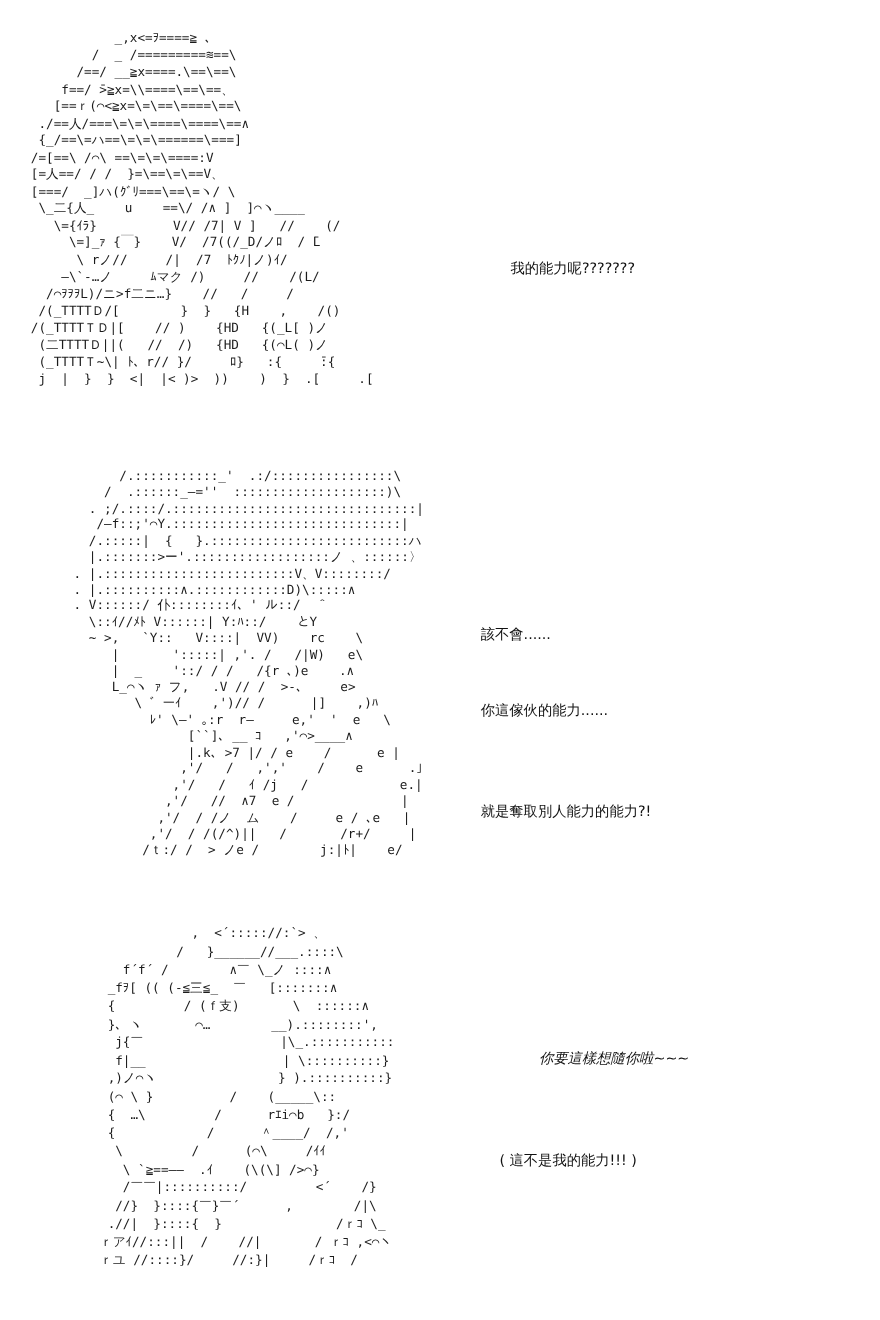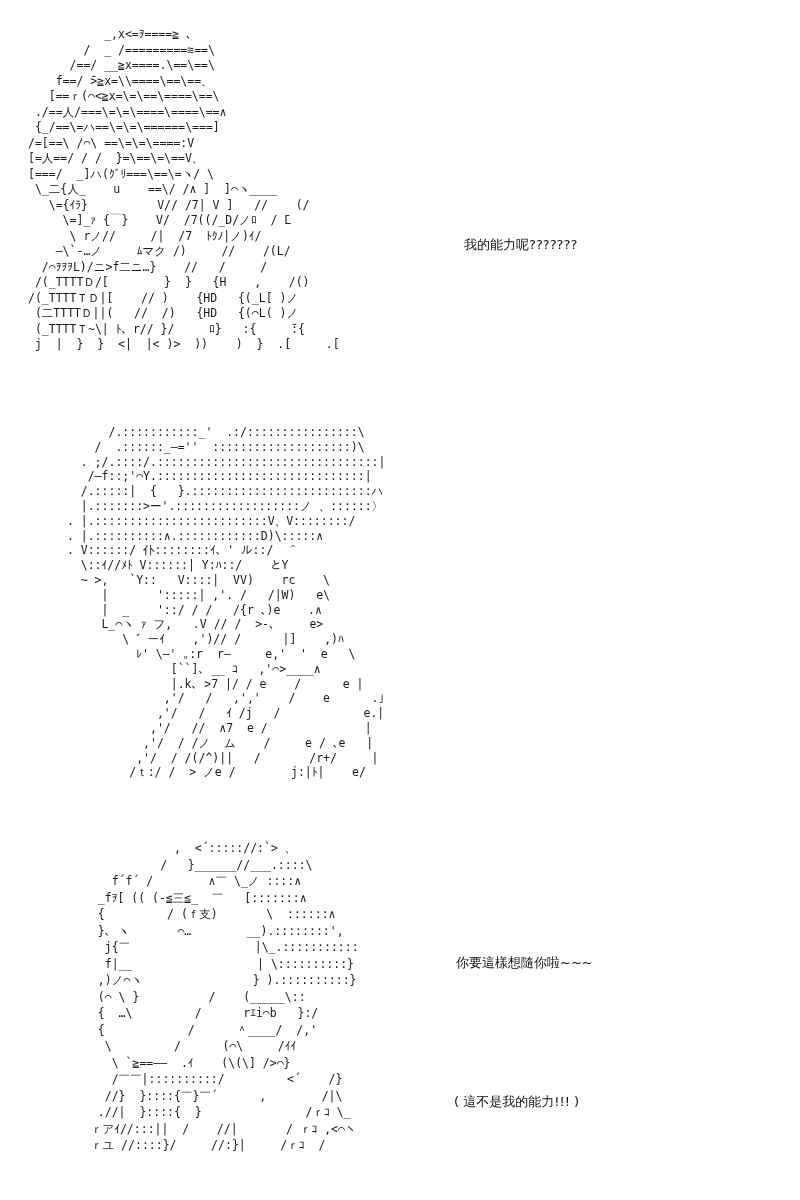--- a/index.html
+++ b/index.html
@@ -17,22 +17,22 @@
   #panel2{left:60px;top:425px;font-size:11.5px;line-height:14.8px;}
   #panel3{left:84px;top:840px;font-size:11.5px;line-height:16.5px;}
   .dialogue{
     position:absolute;font-size:13px;line-height:23px;color:#111111;
     font-family:"DejaVu Sans",sans-serif;white-space:pre;
   }
   #dialogue1{left:464px;top:187px;}
   #dialogue2{left:437px;top:520px;}
   #dialogue3{left:454px;top:905px;}
   #dialogue2 .gap-above{margin-top:23px;}
-  #dialogue3 .first-line{margin-left:2px;}
-  #dialogue3 .big-gap-above{margin-top:70px;}
+  #dialogue3 .first-line{margin-left:36px;font-style:italic;}
+  #dialogue3 .big-gap-above{margin-top:24px;}
 </style>
 </head>
 <body>
 
 <div class="page">
 
   <pre class="aa" id="panel1">           _,x&lt;=ｦ====≧ 、
         /  _ /=========≋==\
       /==/ __≧x====.\==\==\
     f==/ ̄&gt;≧x=\\====\==\==、
@@ -76,20 +76,25 @@
            ﾚ' \―' ｡:r  r―     e,'  '  e   \
                 [``]､ __ ｺ   ,'⌒&gt;____∧
                 |.k､ &gt;7 |/ / e    /      e |
                ,'/   /   ,','    /    e      .｣
               ,'/   /   ｲ /j   /            e.|
              ,'/   //  ∧7  e /              |
             ,'/  / /ノ  ム    /     e / ､e   |
            ,'/  / /(/^)||   /       /r+/     |
           /ｔ:/ /  &gt; ノe /        j:|ﾄ|    e/</pre>
 
+  <div class="dialogue" id="dialogue2">
+    <div class="line">該不會......</div>
+    <div class="line">你這傢伙的能力......</div>
+    <div class="line gap-above">就是奪取別人能力的能力?!</div>
+  </div>
 
   <pre class="aa" id="panel3">             ,  &lt;´::::://:`&gt; 、
            /   }______//___.::::\
     f´f´ /        ∧￣ \_ノ ::::∧
   _fｦ[ (( (-≦三≦_  ￣   [:::::::∧
   {         / (ｆ支)       \  ::::::∧
   }､ ヽ       ⌒…        __).::::::::',
    j{￣                  |\_.:::::::::::
    f|__                  | \::::::::::}
   ,)ノ⌒ヽ                } ).::::::::::}

